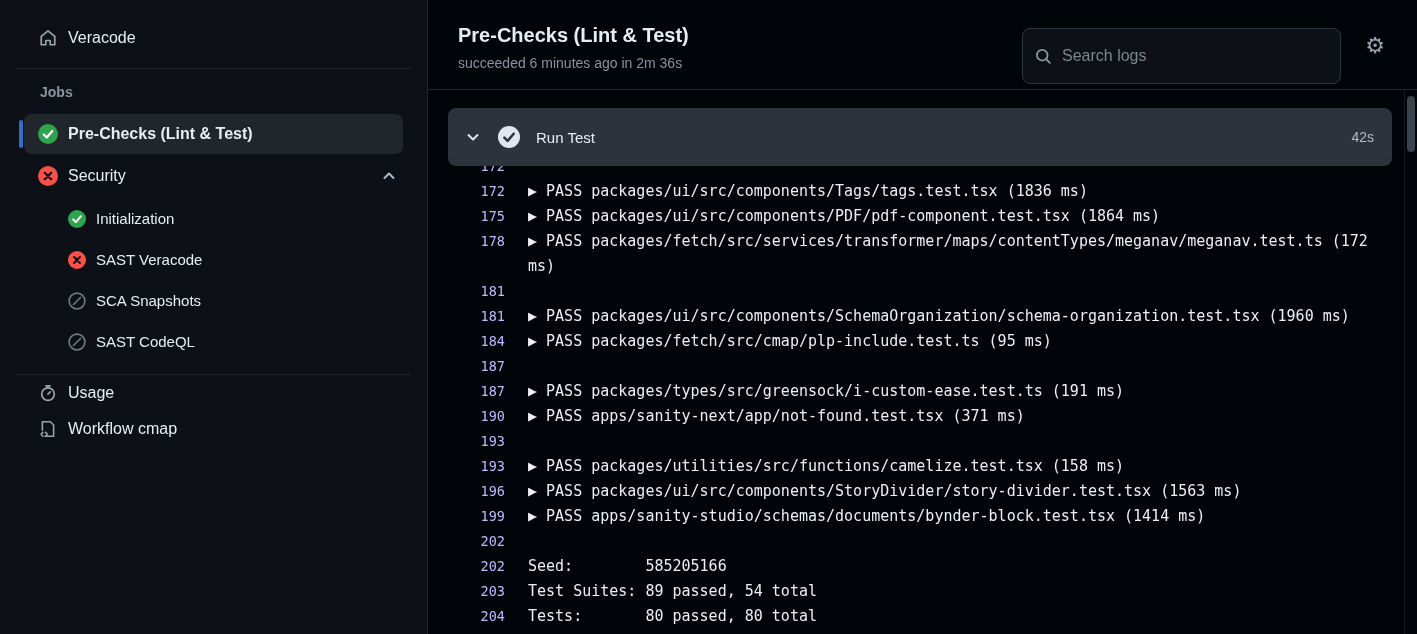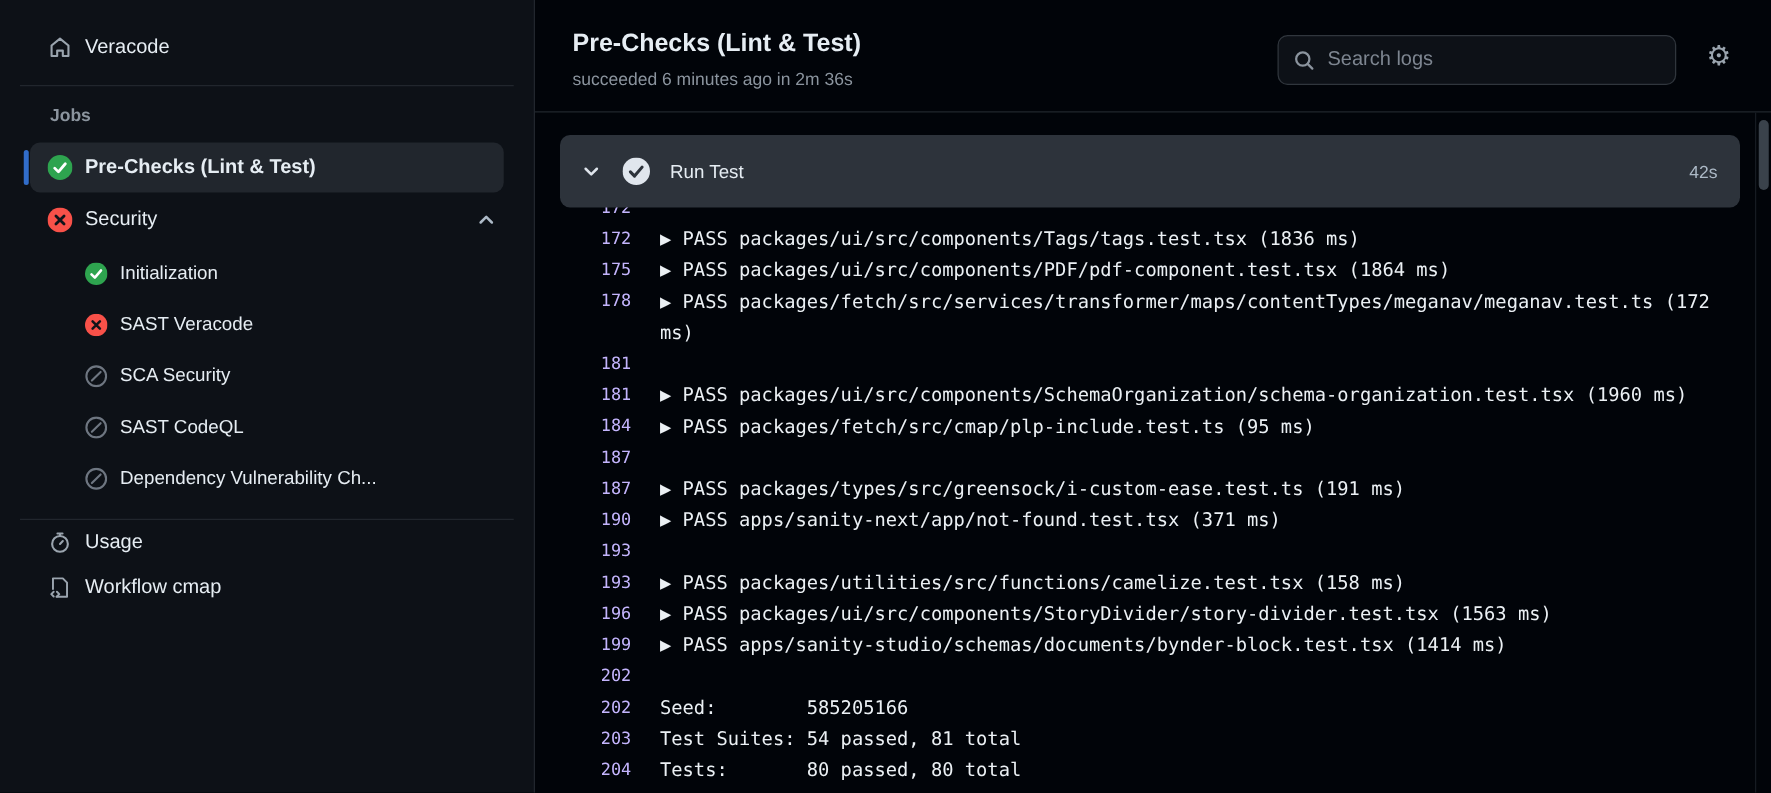--- a/index.html
+++ b/index.html
@@ -22,21 +22,21 @@
   .job-row .spacer { flex:1; }
   .sub-row { display:flex; align-items:center; height:41px; margin:0 24px; padding-left:44px;
              color:#e6edf3; font-size:15px; cursor:pointer; white-space:nowrap; }
   .sub-row .ic { width:18px; height:18px; }
 
   
   .main { position:absolute; left:428px; top:0; right:0; bottom:0; background:#010409; }
   .main-header { position:relative; height:90px; border-bottom:1px solid #21262d; }
   .page-title { position:absolute; left:30px; top:24px; color:#e6edf3; font-size:20px; font-weight:bold; }
   .page-subtitle { position:absolute; left:30px; top:55px; color:#8b949e; font-size:14px; }
-  .search-box { position:absolute; right:76px; top:28px; width:319px; height:40px;
+  .search-box { position:absolute; right:76px; top:28px; width:319px; height:56px;
                 background:#0d1117; border:1px solid #30363d; border-radius:8px;
                 display:flex; align-items:center; padding:0 12px; }
   .search-box input { flex:1; background:transparent; border:none; outline:none;
                       color:#e6edf3; font-size:16px; margin-left:10px; font-family:"Liberation Sans",sans-serif; }
   .search-box input::placeholder { color:#7d8590; }
   .gear-btn { position:absolute; right:28px; top:32px; width:28px; height:28px; border:none;
               background:transparent; color:#9aa4ae; font-size:22px; line-height:28px; cursor:pointer;
               font-family:"DejaVu Sans",sans-serif; }
 
   
@@ -124,42 +124,33 @@
     <span>SAST Veracode</span>
   </div>
 
   <div class="sub-row">
     <span class="ic">
       <svg width="18" height="18" viewBox="0 0 16 16" fill="none" stroke="#6e7681" stroke-width="1.5" stroke-linecap="round">
           <circle cx="8" cy="8" r="7"></circle>
           <path d="M4.9 11.1 11.1 4.9"></path>
         </svg>
     </span>
-    <span>SCA Security</span>
+    <span>SCA Snapshots</span>
   </div>
 
   <div class="sub-row">
     <span class="ic">
       <svg width="18" height="18" viewBox="0 0 16 16" fill="none" stroke="#6e7681" stroke-width="1.5" stroke-linecap="round">
           <circle cx="8" cy="8" r="7"></circle>
           <path d="M4.9 11.1 11.1 4.9"></path>
         </svg>
     </span>
     <span>SAST CodeQL</span>
   </div>
 
-  <div class="sub-row">
-    <span class="ic">
-      <svg width="18" height="18" viewBox="0 0 16 16" fill="none" stroke="#6e7681" stroke-width="1.5" stroke-linecap="round">
-          <circle cx="8" cy="8" r="7"></circle>
-          <path d="M4.9 11.1 11.1 4.9"></path>
-        </svg>
-    </span>
-    <span>Dependency Vulnerability Ch...</span>
-  </div>
 
   <div class="divider"></div>
 
 
   <div class="side-row">
     <span class="ic">
       <svg width="18" height="18" viewBox="0 0 16 16" fill="none" stroke="#9aa4ae" stroke-width="1.5" stroke-linecap="round">
           <circle cx="8" cy="9" r="5.6"></circle>
           <path d="M8 3.4 V1.6 M6.2 1.6 H9.8 M8 9 10 7"></path>
         </svg>
@@ -295,21 +286,21 @@
           <span class="lc"></span>
         </div>
 
         <div class="log-line">
           <span class="ln">202</span>
           <span class="lc">Seed:        585205166</span>
         </div>
 
         <div class="log-line">
           <span class="ln">203</span>
-          <span class="lc">Test Suites: 54 passed, 81 total</span>
+          <span class="lc">Test Suites: 89 passed, 54 total</span>
         </div>
 
         <div class="log-line">
           <span class="ln">204</span>
           <span class="lc">Tests:       80 passed, 80 total</span>
         </div>
 
         <div class="log-line">
           <span class="ln">205</span>
           <span class="lc">Snapshots:  0 total</span>

